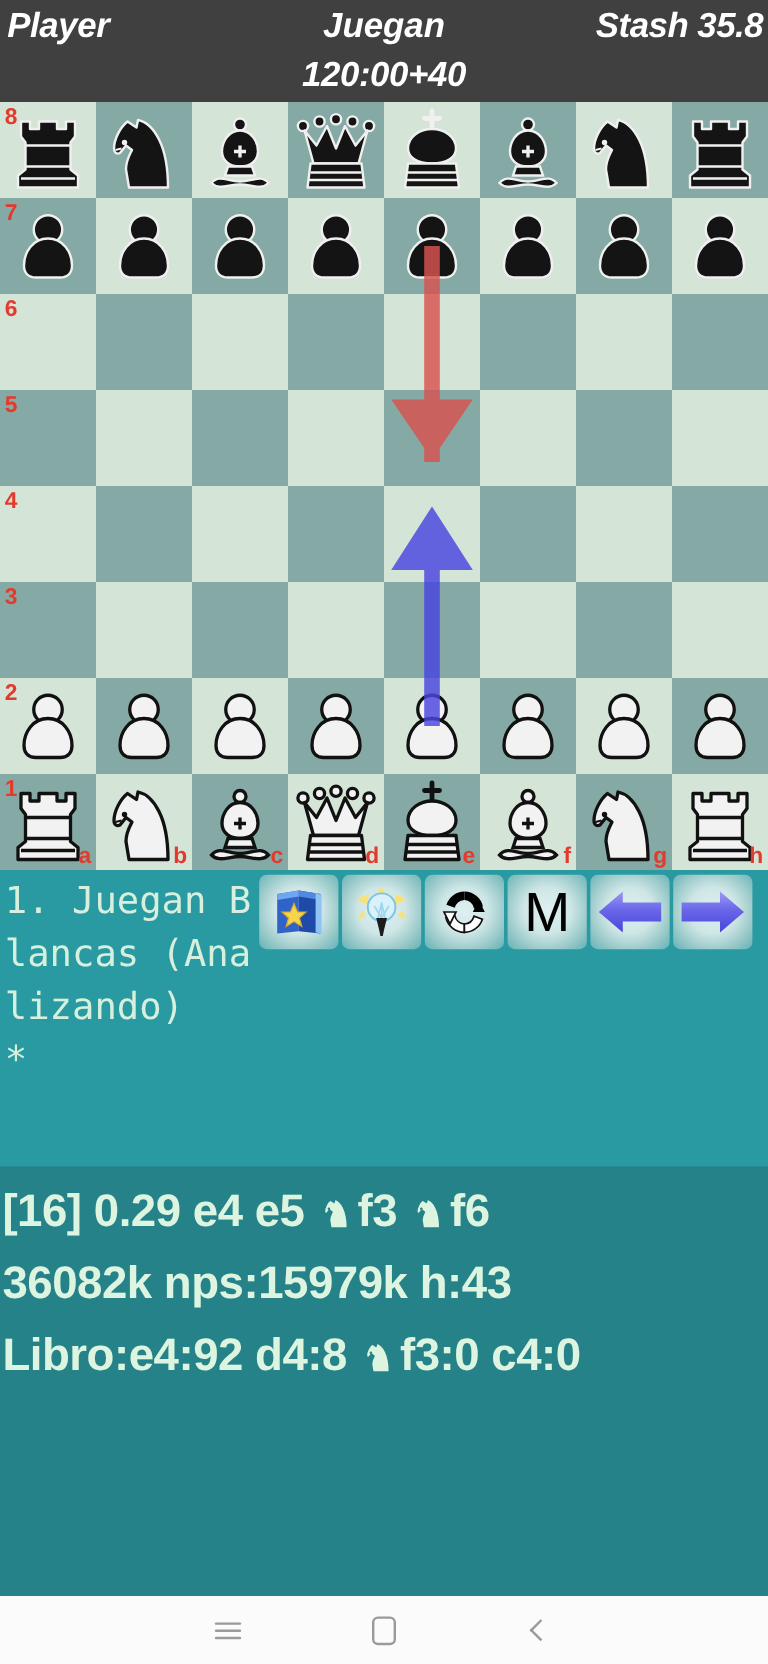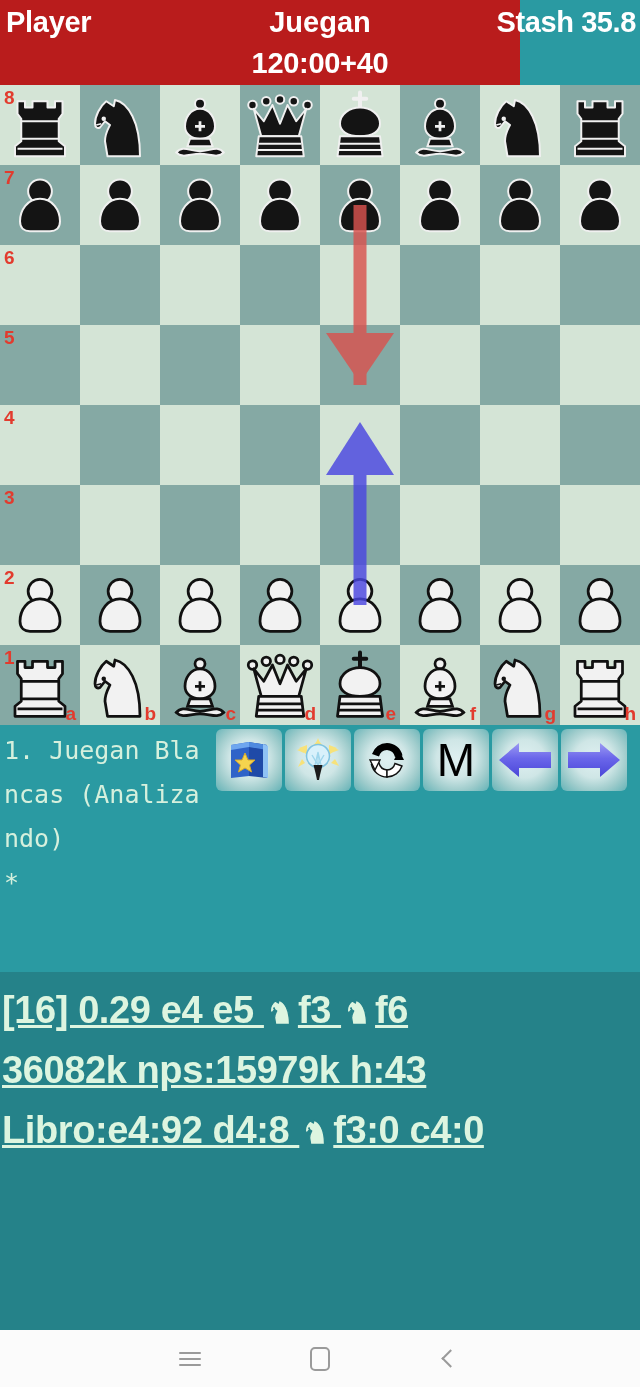--- a/index.html
+++ b/index.html
@@ -6,22 +6,23 @@
   html, body {
     width: 640px; height: 1387px;
     background: #2a9aa2;
     font-family: "Liberation Sans", sans-serif;
     overflow: hidden;
   }
   #app { position: relative; width: 640px; height: 1387px; background: #2a9aa2; }
 
   
   .header {
-    position: absolute; top: 0; left: 0; width: 520px; height: 85px;
-    background: #b91c1c;
+    position: absolute; top: 0; left: 0; width: 640px; height: 85px;
+    background: #404040;
+    font-style: italic;
   }
   .hdr-row1 {
     position: absolute; top: 6px; left: 0; width: 640px; height: 38px;
   }
   .hdr-player {
     position: absolute; left: 6px; top: 0;
     font-size: 29px; font-weight: bold; color: #ffffff;
     font-family: "Liberation Sans", sans-serif; letter-spacing: -0.3px;
   }
   .hdr-engine {
@@ -62,21 +63,21 @@
   }
 
   
   .midsection {
     position: absolute; top: 725px; left: 0; width: 640px; height: 247px;
     background: #2a9aa2;
   }
   .statusline {
     position: absolute; left: 4px; top: 4px; width: 210px;
     font-family: "DejaVu Sans Mono", monospace;
-    font-size: 25px; line-height: 44px; color: #d6f0dd;
+    font-size: 31px; line-height: 44px; color: #d6f0dd;
     white-space: pre-wrap; word-break: break-all;
   }
   .toolbar {
     position: absolute; left: 216px; top: 729px;
     display: flex; gap: 3px; z-index: 3;
   }
   .tbtn {
     width: 66px; height: 62px;
     background: radial-gradient(ellipse at 50% 48%, #dff0f1 0%, #cfe6e6 42%, #9fcccc 70%, #63b2b6 100%);
     border-radius: 6px;
@@ -93,21 +94,21 @@
   .enginepanel {
     position: absolute; top: 972px; left: 0; width: 640px; height: 358px;
     background: #258289;
   }
   .engine-text {
     position: absolute; left: 2px; top: 8px; width: 638px;
     font-family: "Liberation Sans", sans-serif;
     font-size: 38px; font-weight: bold; line-height: 60px;
     color: #ddf5e0; letter-spacing: -0.4px;
   }
-  .engine-line { white-space: nowrap; text-decoration: underline; }
+  .engine-line { white-space: nowrap; }
   .nicon { display: inline-block; vertical-align: -5px; }
 
   
   .navbar {
     position: absolute; top: 1330px; left: 0; width: 640px; height: 57px;
     background: #fbfbfb;
   }
   .navbtn {
     position: absolute; top: 0; height: 57px; width: 90px;
     display: flex; align-items: center; justify-content: center;

